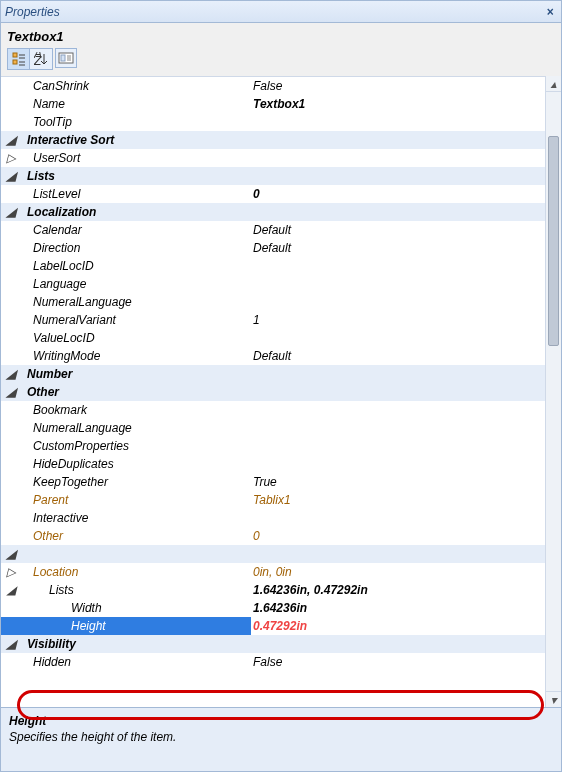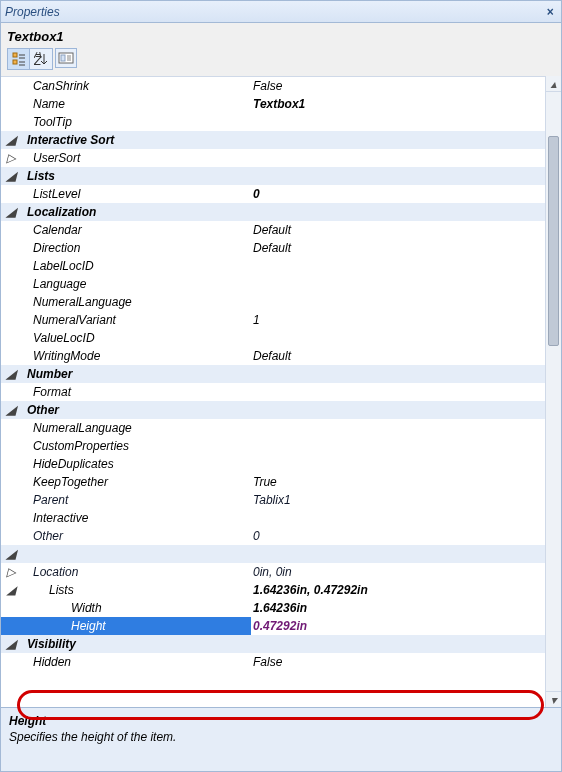--- a/index.html
+++ b/index.html
@@ -25,23 +25,23 @@
   .scroll-btn.down { bottom:0; border-top:1px solid #cfd9e8; }
   .row { display:flex; height:18px; line-height:18px; white-space:nowrap; }
   .row.header-row { background:#e5edf8; font-weight:bold; }
   .row .expcol { width:20px; text-align:center; color:#444; cursor:pointer; flex-shrink:0; }
   .row .namecol { width:230px; padding-left:0; flex-shrink:0; }
   .row .valcol  { flex:1; padding-left:2px; }
   .row.header-row .namecol { padding-left:6px; }
   .row.prop .namecol { padding-left: 12px; }
   .row.sub1 .namecol { padding-left: 28px; }
   .row.sub2 .namecol { padding-left: 50px; }
-  .row.readonly .namecol, .row.readonly .valcol { color:#0f172a; }
+  .row.readonly .namecol, .row.readonly .valcol { color:#a16207; }
   .row.selected { background:#2f7de1; color:#fff; }
-  .row.selected .valcol { background:#fff; color:#701a75; }
+  .row.selected .valcol { background:#fff; color:#ef4444; }
   .row.bold-val .valcol { font-weight:bold; }
   .highlight-ellipse { position:absolute; border:3px solid #d10000; border-radius:18px; pointer-events:none; }
   .desc { border-top:1px solid #a3b9d6; background:#e5edf8; padding:6px 8px; height:64px; }
   .desc-title { font-weight:bold; padding-bottom:2px; }
 </style>
 </head>
 <body>
 
 <div class="panel">
 
@@ -161,28 +161,28 @@
         </div>
         <div class="row prop">
           <div class="expcol"></div>
           <div class="namecol">WritingMode</div>
           <div class="valcol">Default</div>
         </div>
         <div class="row header-row">
           <div class="expcol">◢</div>
           <div class="namecol">Number</div>
         </div>
-        <div class="row prop">
-          <div class="expcol"></div>
-          <div class="namecol">Format</div>
-          <div class="valcol"></div>
-        </div>
         <div class="row header-row">
           <div class="expcol">◢</div>
           <div class="namecol">Other</div>
+        </div>
+        <div class="row prop">
+          <div class="expcol"></div>
+          <div class="namecol">Bookmark</div>
+          <div class="valcol"></div>
         </div>
         <div class="row prop">
           <div class="expcol"></div>
           <div class="namecol">NumeralLanguage</div>
           <div class="valcol"></div>
         </div>
         <div class="row prop">
           <div class="expcol"></div>
           <div class="namecol">CustomProperties</div>
           <div class="valcol"></div>

